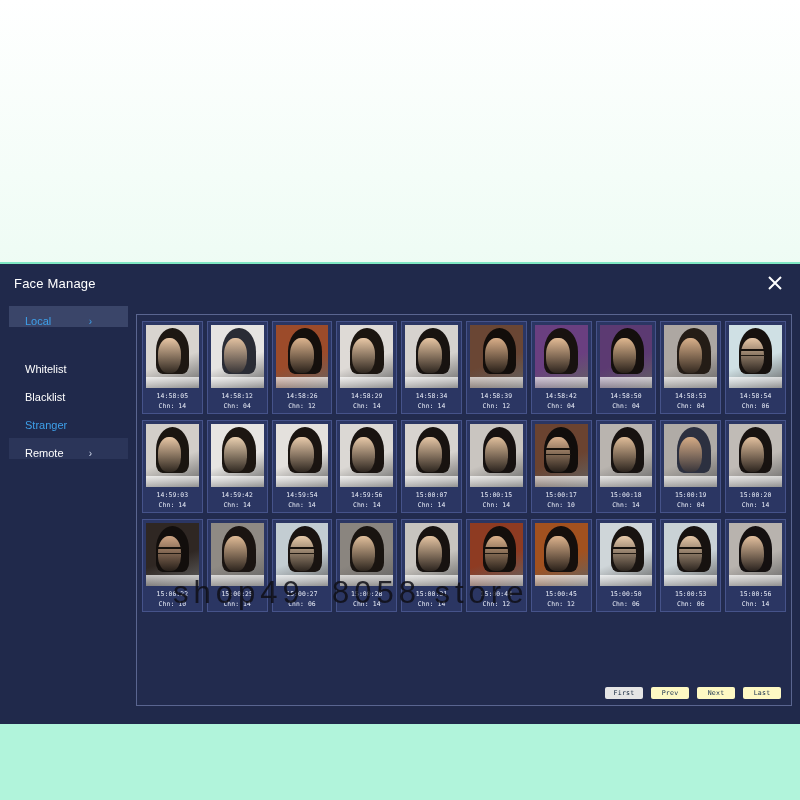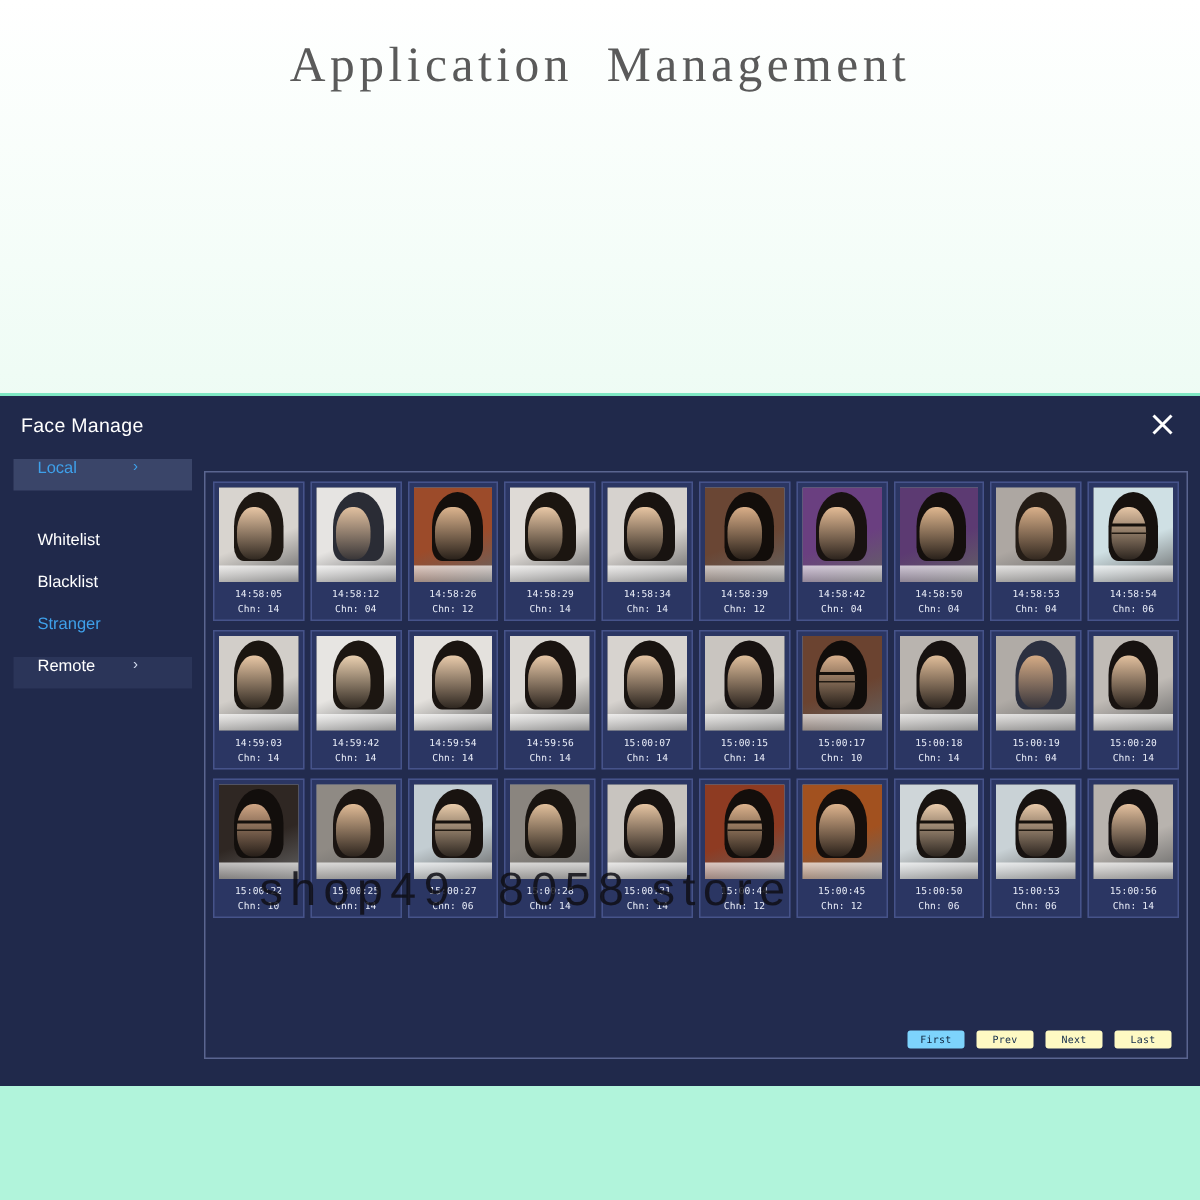--- a/index.html
+++ b/index.html
@@ -105,21 +105,21 @@
     left: 0;
     top: 42px;
     width: 136px;
     bottom: 0;
   }
   .side-item {
     position: relative;
     height: 21px;
     margin: 0 8px 0 9px;
     display: flex;
-    align-items: flex-start;
+    align-items: flex-end;
     padding-left: 16px;
     font-size: 11px;
     color: #ffffff;
     box-sizing: border-box;
     cursor: pointer;
   }
   .side-item .arrow {
     position: absolute;
     right: 36px;
     font-size: 10px;
@@ -242,39 +242,38 @@
     border-radius: 2px;
     color: #10294a;
     font-family: "DejaVu Sans Mono", monospace;
     font-size: 6.6px;
     display: flex;
     align-items: center;
     justify-content: center;
     cursor: pointer;
     letter-spacing: .2px;
   }
-  .page-btn.current { background: #7dd3fc; color: #0d2038; }
+  .page-btn.current { background: #e5e5e5; color: #0d2038; }
 
   
   .bottom-fill {
     position: absolute;
     left: 0;
     top: 724px;
     width: 800px;
     height: 76px;
     background: #b1f4db;
   }
 </style>
 </head>
 <body>
 
 <div id="root">
 
   <div class="promo">
-    <div class="promo-title">Application  Management</div>
   </div>
 
   <div class="app-window">
 
     <div class="titlebar">
       <div class="app-title">Face Manage</div>
       <div class="close-btn">
         <svg width="22" height="22" viewBox="0 0 22 22">
           <path d="M5 5 L17 17 M17 5 L5 17" stroke="#ffffff" stroke-width="2" fill="none"></path>
         </svg>

